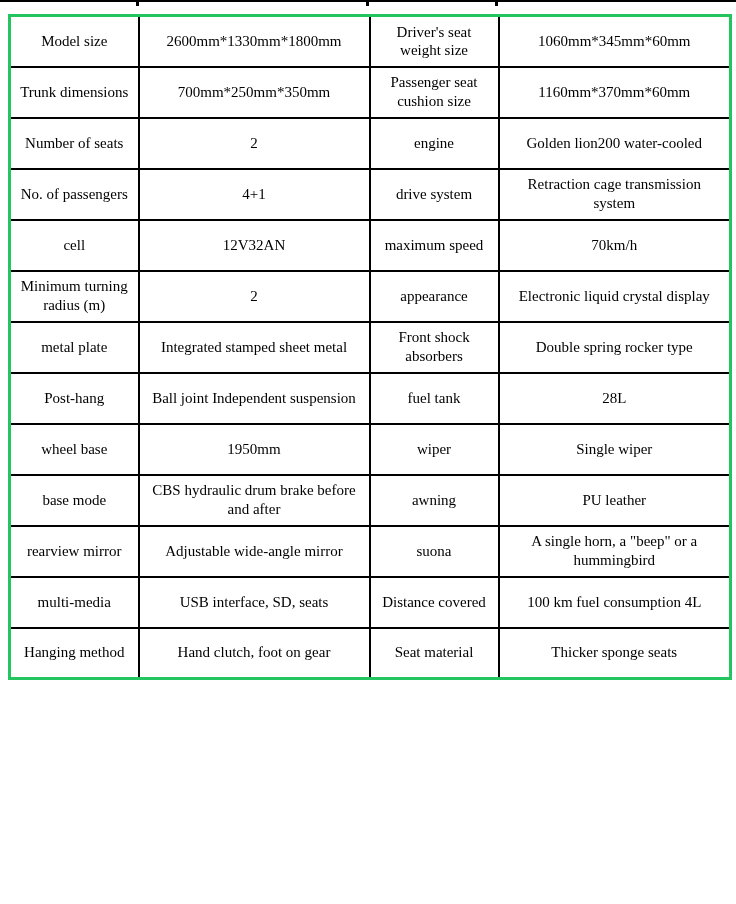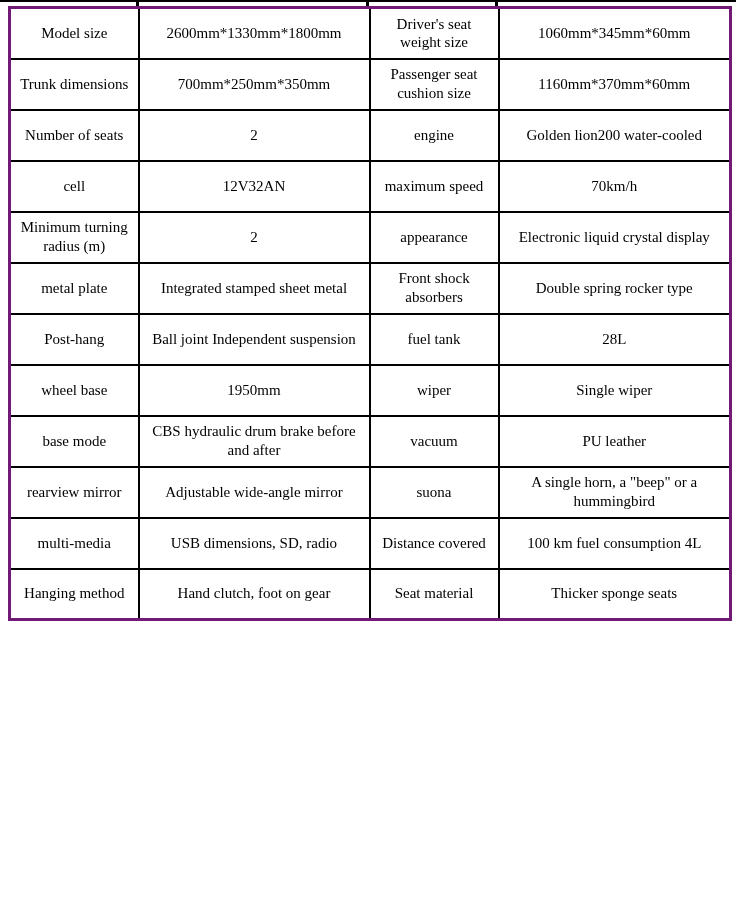--- a/index.html
+++ b/index.html
@@ -27,25 +27,25 @@
   .top-crop-strip .stub {
     position: absolute;
     top: 2px;
     width: 3px;
     height: 4px;
     background: #000000;
   }
   table.spec-table {
     position: absolute;
     left: 8px;
-    top: 6px;
+    top: 14px;
     width: 721px;
     border-collapse: collapse;
     table-layout: fixed;
-    border: 3px solid #701a75;
+    border: 3px solid #22c55e;
     padding-left: 16px;
   }
   table.spec-table td {
     border: 2px solid #000000;
     text-align: center;
     vertical-align: middle;
     font-size: 15px;
     line-height: 1.25;
     padding: 3px 6px;
     word-wrap: break-word;
@@ -89,20 +89,26 @@
           <td>Passenger seat cushion size</td>
           <td>1160mm*370mm*60mm</td>
         </tr>
         <tr>
           <td>Number of seats</td>
           <td>2</td>
           <td>engine</td>
           <td>Golden lion200 water-cooled</td>
         </tr>
         <tr>
+          <td>No. of passengers</td>
+          <td>4+1</td>
+          <td>drive system</td>
+          <td>Retraction cage transmission system</td>
+        </tr>
+        <tr>
           <td>cell</td>
           <td>12V32AN</td>
           <td>maximum speed</td>
           <td>70km/h</td>
         </tr>
         <tr>
           <td>Minimum turning radius (m)</td>
           <td>2</td>
           <td>appearance</td>
           <td>Electronic liquid crystal display</td>
@@ -121,32 +127,32 @@
         </tr>
         <tr>
           <td>wheel base</td>
           <td>1950mm</td>
           <td>wiper</td>
           <td>Single wiper</td>
         </tr>
         <tr>
           <td>base mode</td>
           <td>CBS hydraulic drum brake before and after</td>
-          <td>vacuum</td>
+          <td>awning</td>
           <td>PU leather</td>
         </tr>
         <tr>
           <td>rearview mirror</td>
           <td>Adjustable wide-angle mirror</td>
           <td>suona</td>
           <td>A single horn, a "beep" or a hummingbird</td>
         </tr>
         <tr>
           <td>multi-media</td>
-          <td>USB dimensions, SD, radio</td>
+          <td>USB interface, SD, seats</td>
           <td>Distance covered</td>
           <td>100 km fuel consumption 4L</td>
         </tr>
         <tr>
           <td>Hanging method</td>
           <td>Hand clutch, foot on gear</td>
           <td>Seat material</td>
           <td>Thicker sponge seats</td>
         </tr>
       </tbody>

